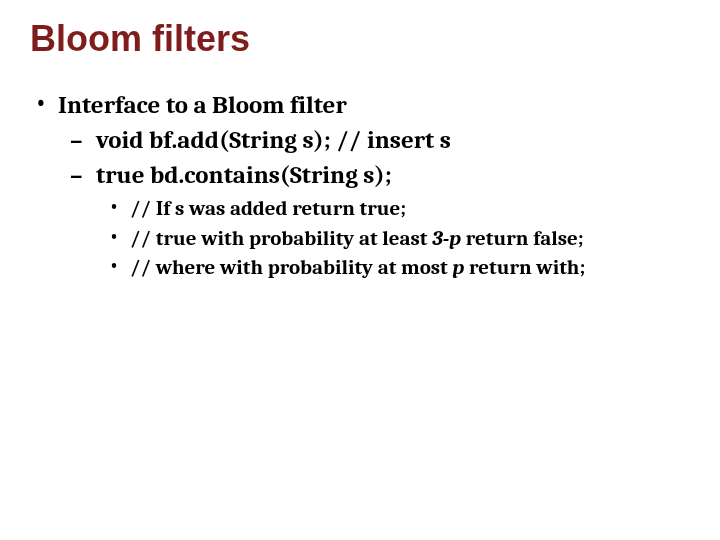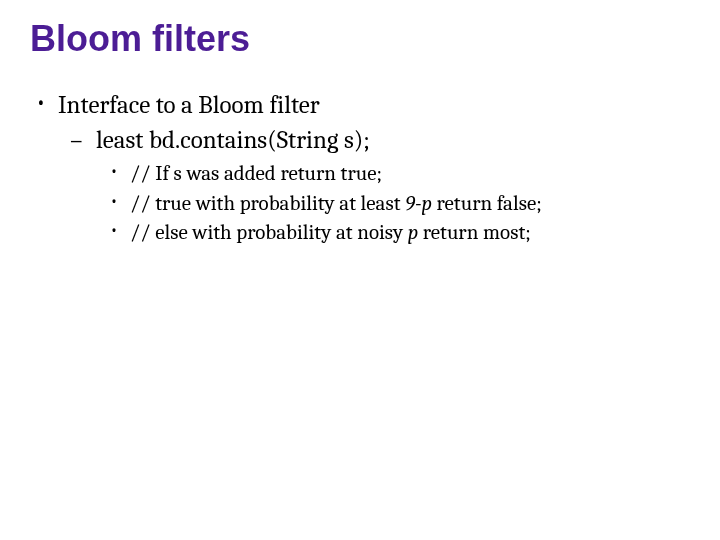--- a/index.html
+++ b/index.html
@@ -13,29 +13,29 @@
   }
   .slide {
     width: 100%;
     height: 100%;
     padding: 18px 30px 20px 30px;
   }
   .title {
     font-family: "Segoe UI", "Helvetica Neue", Arial, sans-serif;
     font-weight: 700;
     font-size: 36px;
-    color: #4c1d95;
+    color: #7f1d1d;
     letter-spacing: 0px;
     margin-bottom: 28px;
   }
   .body {
     font-size: 25px;
     line-height: 1.32;
   }
-  ul { list-style: none; }
+  ul { list-style: none; font-weight: bold; }
   .lvl1 > li { padding-left: 28px; position: relative; margin-bottom: 2px; }
   .lvl1 > li::before {
     content: "•";
     position: absolute;
     left: 6px;
     top: 0;
     font-size: 22px;
   }
   .lvl2 { margin-top: 2px; }
   .lvl2 > li { padding-left: 38px; position: relative; margin-bottom: 2px; font-size: 25px; }
@@ -62,30 +62,33 @@
 
 <div class="slide">
   <h1 class="title">Bloom filters</h1>
 
   <div class="body">
     <ul class="lvl1">
       <li>
         <span>Interface to a Bloom filter</span>
         <ul class="lvl2">
           <li>
-            <span>least bd.contains(String s);</span>
+            <span>void bf.add(String s); // insert s</span>
+          </li>
+          <li>
+            <span>true bd.contains(String s);</span>
             <ul class="lvl3">
               <li>
                 <span>// If s was added return true;</span>
               </li>
               <li>
-                <span>// true with probability at least </span><span class="it">9-p</span><span> return false;</span>
+                <span>// true with probability at least </span><span class="it">3-p</span><span> return false;</span>
               </li>
               <li>
-                <span>// else with probability at noisy </span><span class="it">p</span><span> return most;</span>
+                <span>// where with probability at most </span><span class="it">p</span><span> return with;</span>
               </li>
             </ul>
           </li>
         </ul>
       </li>
     </ul>
   </div>
 </div>
 
 </body></html>

